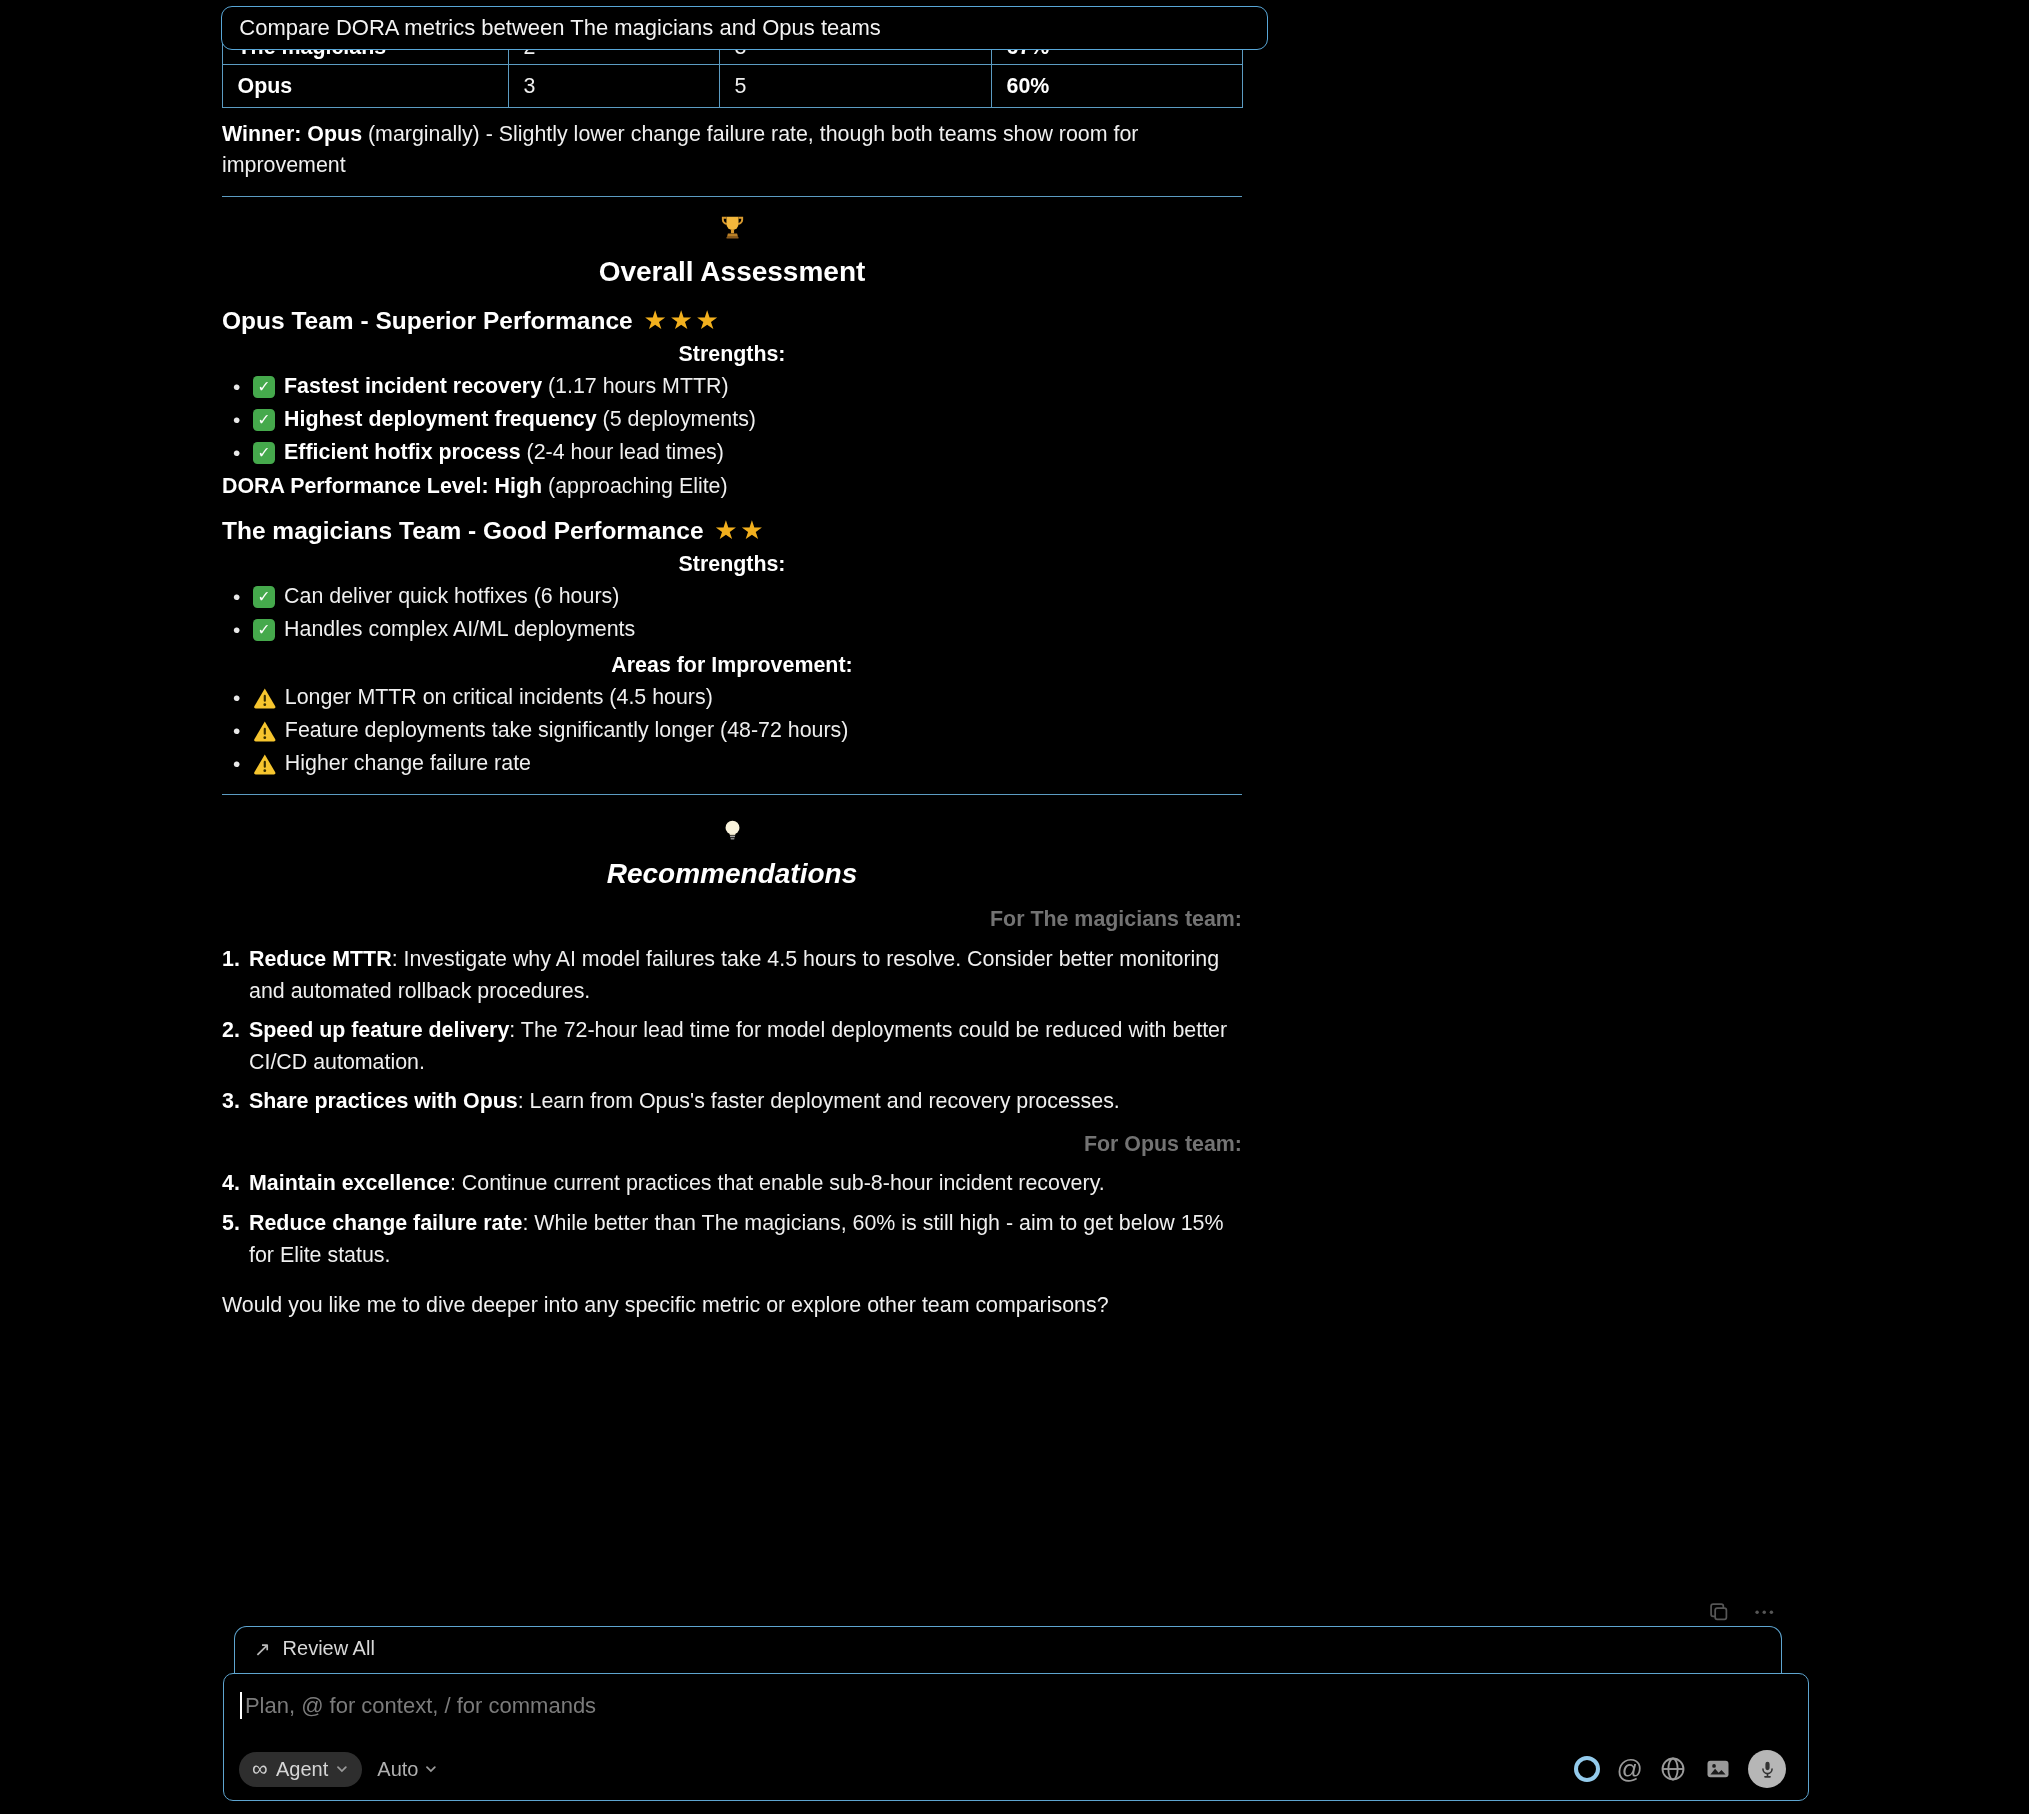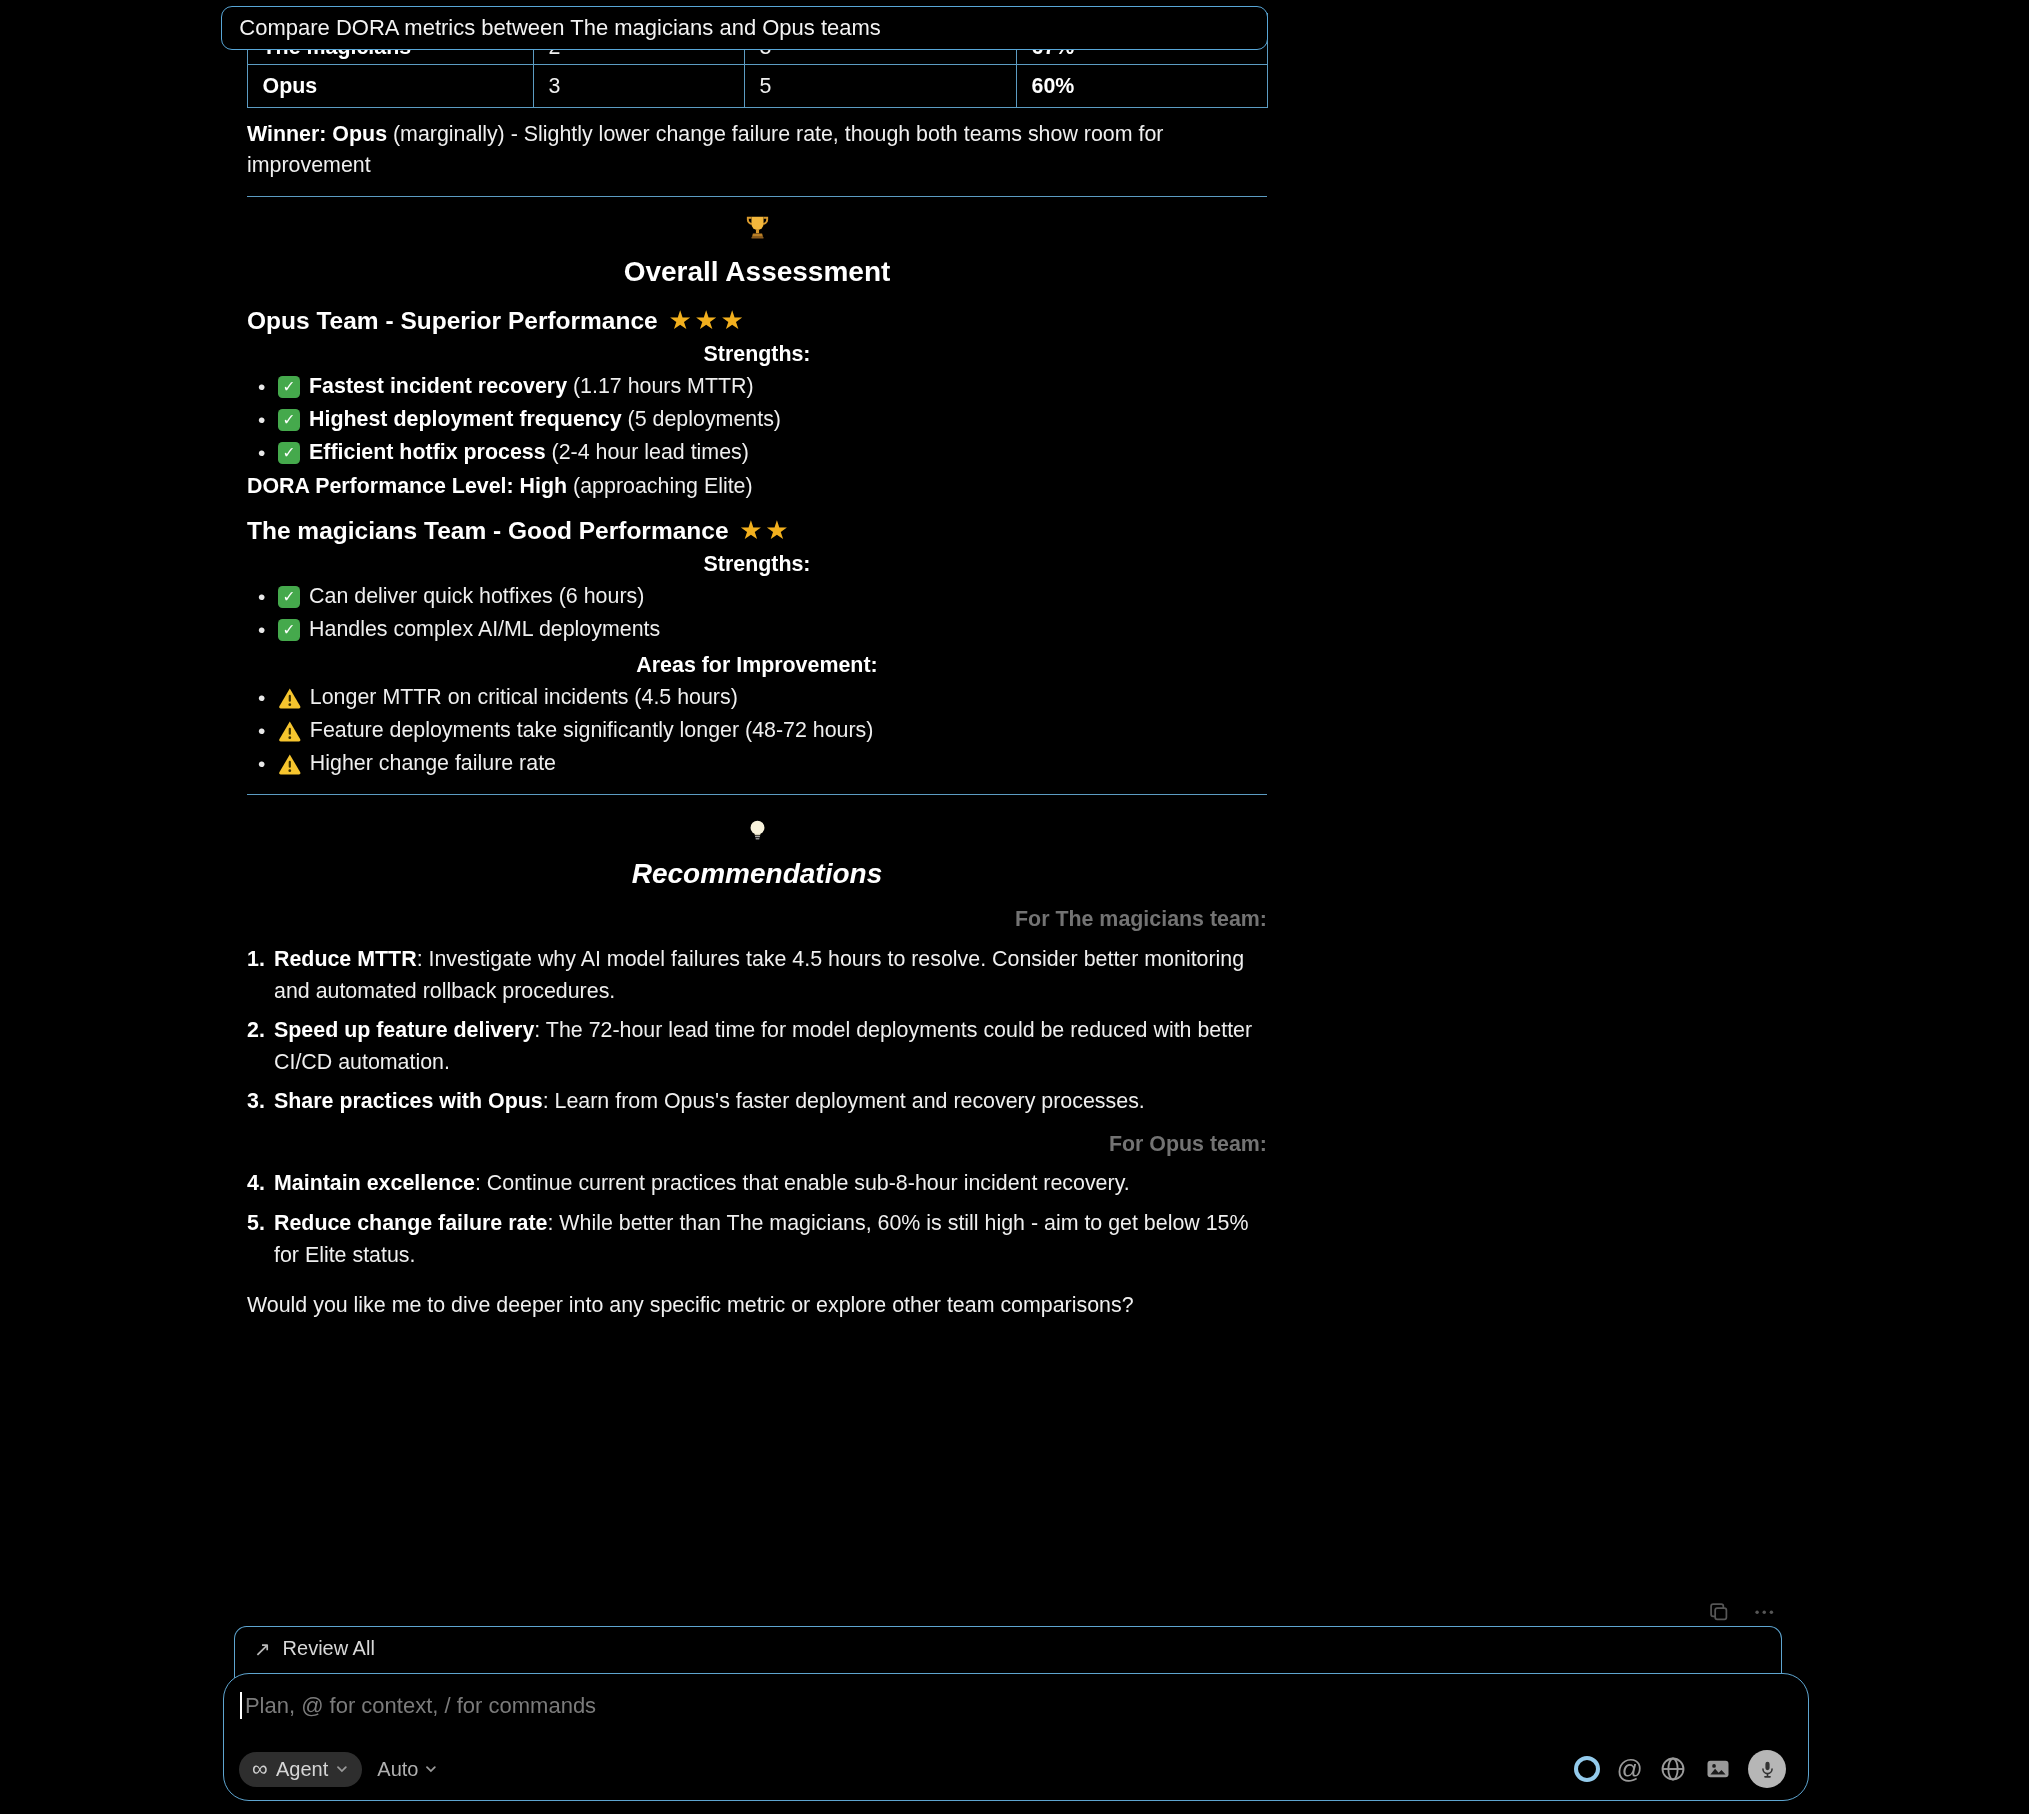--- a/index.html
+++ b/index.html
@@ -6,21 +6,21 @@
   #app{position:relative;width:2029px;height:1815px;background:#000;overflow:hidden;
        font-family:"Liberation Sans","DejaVu Sans",sans-serif;color:#efefef;}
   b{color:#fff;font-weight:700;}
 
   
   .prompt-box{position:absolute;left:221px;top:5.5px;width:1047px;height:44px;box-sizing:border-box;
     border:1.8px solid #58a6d6;border-radius:11px;background:#000;z-index:5;
     display:flex;align-items:center;padding:0 17.3px;font-size:22px;color:#f3f3f3;}
 
   
-  .message{position:absolute;left:247px;top:12.7px;width:1020px;z-index:1;font-size:21.4px;line-height:31px;}
+  .message{position:absolute;left:222px;top:12.7px;width:1020px;z-index:1;font-size:21.4px;line-height:31px;}
 
   table.metrics{border-collapse:collapse;width:100%;table-layout:fixed;}
   table.metrics td{border:1.8px solid #5c9cc2;padding:0 14.5px;font-size:21.4px;height:42px;color:#efefef;}
   table.metrics td:first-child,table.metrics td:last-child{font-weight:700;color:#fff;}
   tr.partial td{height:49px;vertical-align:bottom;padding-bottom:1.8px;}
 
   .winner{margin-top:11px;}
   .divider{border:none;border-top:1.8px solid #5c9cc2;margin:14.5px 0 0 0;}
   .h2{display:flex;align-items:center;gap:11.8px;font-size:28px;font-weight:700;color:#fff;margin-top:16.4px;line-height:36px;flex-direction:column;}
   .h2.rec{margin-top:22px;font-style:italic;}
@@ -48,21 +48,21 @@
   .msg-actions{position:absolute;left:1707px;top:1600px;display:flex;gap:20px;z-index:3;}
 
   
   .review-bar{position:absolute;left:234px;top:1626px;width:1548px;height:56px;box-sizing:border-box;
     border:1.8px solid #5ea5d0;border-bottom:none;border-radius:12.7px 12.7px 0 0;background:#000;z-index:2;
     display:flex;align-items:flex-start;padding:10px 0 0 19px;gap:11.8px;font-size:20px;color:#d8d8d8;}
   .review-arrow{color:#b7b7b7;font-size:20px;}
 
   
   .composer{position:absolute;left:223px;top:1673px;width:1586px;height:128px;box-sizing:border-box;
-    background:#000;border:1.8px solid #5ea5d0;border-radius:26px;z-index:4;padding:18px 20px 12.7px 16.4px;}
+    background:#000;border:1.8px solid #5ea5d0;border-radius:10px;z-index:4;padding:18px 20px 12.7px 16.4px;}
   .composer-top{display:flex;align-items:center;}
   .caret{width:1.8px;height:27px;background:#fff;margin-right:2.7px;}
   .placeholder{color:#7b7b7b;font-size:22px;}
   .composer-bottom{position:absolute;left:14.5px;right:22px;bottom:11.8px;display:flex;align-items:center;}
   .pill{display:flex;align-items:center;gap:8.2px;background:#2e2e2e;border-radius:17.3px;height:35px;
     padding:0 13.6px;color:#d6d6d6;font-size:20px;}
   .inf{font-size:22px;color:#cfcfcf;}
   .model{display:flex;align-items:center;gap:6.4px;margin-left:15.5px;color:#b0b0b0;font-size:20px;}
   .right-icons{margin-left:auto;display:flex;align-items:center;gap:16.4px;}
   .ring{width:18px;height:18px;border-radius:50%;border:4.5px solid #94cbec;}

